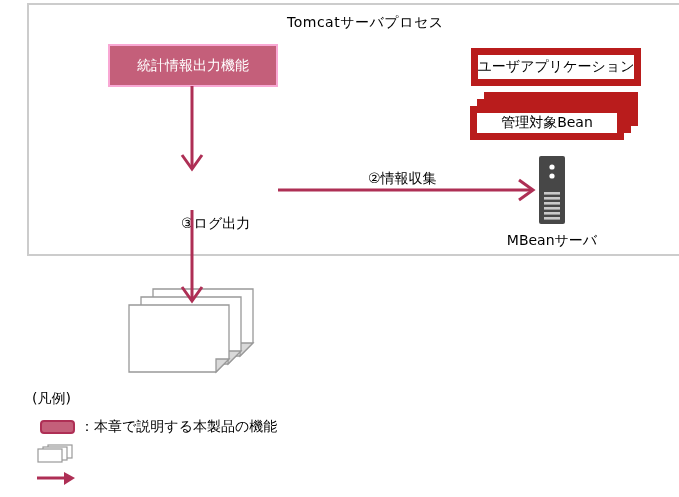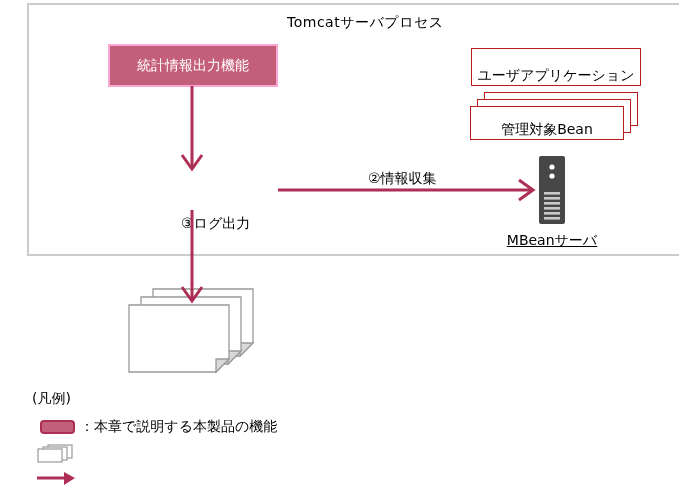--- a/index.html
+++ b/index.html
@@ -20,32 +20,32 @@
   }
   .feature-node{
     left:84px;top:44px;width:170px;height:43px;
     background:#c45f7a;border:2px solid #f9a8d4;color:#ffffff;align-items:center;
   }
   .timer-node{
     left:84px;top:172px;width:170px;height:38px;
     background:#ded88e;border:2px solid #b6ae62;color:#000;
   }
   .plain-node{
-    background:#ffffff;border:1px solid #b91c1c;color:#000;align-items:flex-end;
+    background:#ffffff;border:7px solid #b91c1c;color:#000;
   }
   .userapp-node{left:447px;top:48px;width:170px;height:38px;}
   .bean-page{width:154px;height:34px;}
   .bean-back{left:460px;top:92px;}
   .bean-mid{left:453px;top:99px;}
   .bean-front{left:446px;top:106px;}
   .edge-label{white-space:nowrap;background:transparent;}
   .lbl-create{left:158px;top:112px;}
   .lbl-collect{left:344px;top:170px;}
   .lbl-log{left:157px;top:215px;}
-  .mbean-label{left:478px;top:232px;width:100px;text-align:center;white-space:nowrap;text-decoration:underline;}
+  .mbean-label{left:478px;top:232px;width:100px;text-align:center;white-space:nowrap;}
   .statslog-label{left:105px;top:330px;width:100px;text-align:center;white-space:nowrap;}
   .legend-title{left:8px;top:390px;}
   .legend-swatch{
     left:16px;top:420px;width:35px;height:14px;
     background:#c45f7a;border:2px solid #ae2f55;border-radius:4px;
   }
   .legend-text-1{left:56px;top:418px;white-space:nowrap;}
   .legend-text-2{left:56px;top:446px;white-space:nowrap;}
   .legend-text-3{left:56px;top:471px;white-space:nowrap;}
   svg{display:block;}

